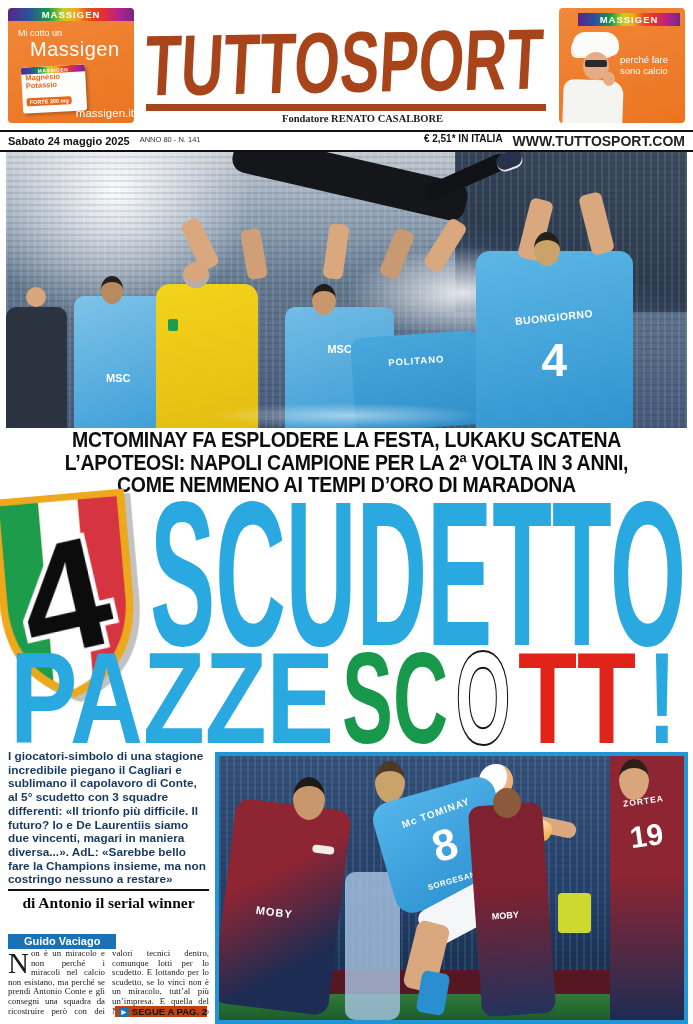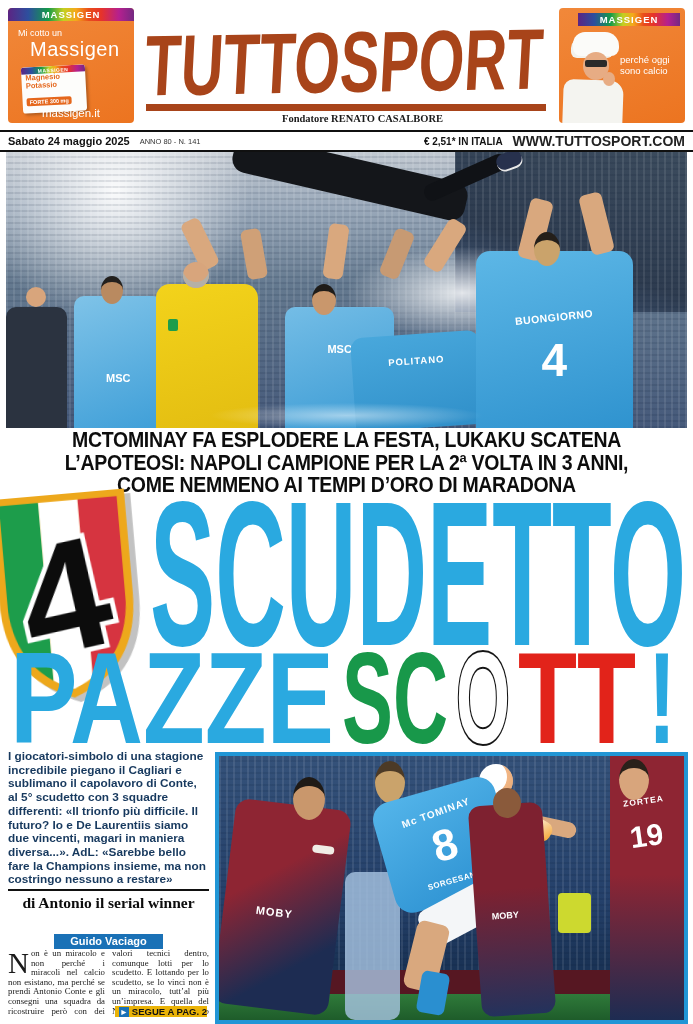--- a/index.html
+++ b/index.html
@@ -15,42 +15,42 @@
       font-size:9.5px;font-weight:bold;letter-spacing:1px;color:#fff;
       background:linear-gradient(90deg,#5c2483,#2d4f9e 16%,#159b48 32%,#c3d021 44%,#f5a81c 54%,#e94e1b 64%,#e6332a 74%,#b5208f 88%,#742982);}
   .adl-line1{margin:7px 0 0 10px;font-size:9px;}
   .adl-line2{margin:0 0 0 22px;font-size:20px;font-weight:400;letter-spacing:.5px;}
   .prodbox{position:absolute;left:14px;top:58px;width:64px;height:46px;background:#fdfdfb;border-radius:3px;
       transform:rotate(-3deg);box-shadow:2px 2px 3px rgba(0,0,0,.25);color:#e5671c;overflow:hidden;}
   .prod-rainbow{height:7px;font-size:5px;letter-spacing:.5px;}
   .prod-t{font-size:7.5px;font-weight:bold;line-height:8px;margin-left:4px;}
   .prod-badge{display:inline-block;margin:1px 0 0 4px;background:#e5671c;color:#fff;font-size:5.5px;font-weight:bold;
       padding:1px 3px;border-radius:2px;}
-  .adl-url{position:absolute;bottom:4px;width:100%;text-align:center;font-size:11.5px;}
+  .adl-url{position:absolute;bottom:4px;width:100%;text-align:right;font-size:11.5px;}
   .adr-rainbow{margin:5px 5px 0 auto;width:102px;}
   .adr-tag{position:absolute;right:5px;top:46px;width:60px;font-size:9.5px;line-height:11px;text-align:left;}
   .chef-hat{position:absolute;left:14px;top:24px;width:46px;height:24px;background:#fbfbf9;border-radius:12px 14px 8px 8px;
       box-shadow:-4px 4px 0 -2px #f2f2ee;}
   .chef-face{position:absolute;left:24px;top:44px;width:26px;height:28px;background:#e7ac84;border-radius:50%;}
   .chef-glasses{position:absolute;left:26px;top:52px;width:22px;height:7px;background:#2a2a2a;border-radius:2px;}
   .chef-body{position:absolute;left:4px;top:72px;width:60px;height:46px;background:#f4f4f0;border-radius:10px 14px 0 0;
       transform:rotate(2deg);}
   .chef-hand{position:absolute;left:44px;top:64px;width:12px;height:14px;background:#e7ac84;border-radius:50%;}
 
   
   .logo-svg{position:absolute;left:142px;top:20px;transform:rotate(-1deg) skewX(-4deg);}
   .logo-underline{position:absolute;left:146px;top:104px;width:400px;height:7px;background:#a8441a;}
   .founder{position:absolute;left:16px;top:113px;width:100%;text-align:center;
       font-family:"Liberation Serif",serif;font-weight:bold;font-size:10.5px;color:#1a1a1a;}
 
   
   .rule{position:absolute;left:0;right:0;height:2px;background:#101010;}
   .dateline{position:absolute;top:133px;left:8px;right:8px;height:16px;display:flex;
       justify-content:space-between;align-items:center;}
-  .dl-left,.dl-right{display:flex;align-items:center;gap:10px;}
+  .dl-left,.dl-right{display:flex;align-items:flex-start;gap:10px;}
   .dl-date{font-size:11px;font-weight:bold;}
   .dl-issue{font-size:7.5px;color:#333;}
   .dl-price{font-size:10px;font-weight:bold;}
   .dl-web{font-size:14px;font-weight:bold;color:#222;}
 
   
   .scene{position:absolute;overflow:hidden;}
   .speckle{position:absolute;inset:0;opacity:.35;
      background-image:repeating-linear-gradient(90deg,rgba(255,255,255,.25) 0 2px,transparent 2px 7px),
                       repeating-linear-gradient(0deg,rgba(10,25,50,.3) 0 2px,transparent 2px 6px);}
@@ -65,28 +65,28 @@
   .shield-wrap{position:absolute;left:-8px;top:492px;width:148px;height:208px;transform:rotate(-5deg);
       filter:drop-shadow(6px 5px 0 rgba(120,120,120,.45));z-index:1;}
   .bigline{position:absolute;z-index:2;}
 
   
   .leftcol{position:absolute;left:8px;top:750px;width:201px;}
   .standfirst{font-size:11.8px;line-height:13.7px;font-weight:bold;color:#17395e;}
   .col-rule{position:absolute;left:8px;top:889px;width:201px;height:2px;background:#111;}
   .art-title{position:absolute;left:8px;top:894px;width:201px;text-align:center;
       font-family:"Liberation Serif",serif;font-weight:bold;font-size:15.5px;line-height:17px;color:#0d0d0d;}
-  .byline-bar{position:absolute;left:8px;top:931px;width:201px;text-align:center;}
+  .byline-bar{position:absolute;left:8px;top:931px;width:201px;}
   .byline-inner{display:inline-block;background:#1a71b6;color:#fff;font-weight:bold;font-size:11px;
       padding:1px 16px 2px;}
   .bodycols{position:absolute;left:8px;top:949px;width:201px;height:75px;overflow:hidden;
       font-family:"Liberation Serif",serif;font-size:8.8px;line-height:9.6px;text-align:justify;
       column-count:2;column-gap:7px;color:#1a1a1a;}
   .dropcap{float:left;font-size:29px;line-height:26px;padding:1px 2px 0 0;font-family:"Liberation Serif",serif;}
-  .segue{position:absolute;right:0;top:1006px;background:#eab308;padding-left:4px;display:flex;align-items:center;gap:3px;
+  .segue{position:absolute;right:0;top:1006px;background:#c2410c;padding-left:4px;display:flex;align-items:center;gap:3px;
       font-size:9.5px;font-weight:bold;color:#111;font-family:"Liberation Sans",sans-serif;}
   .segue-box{display:inline-flex;align-items:center;justify-content:center;width:10px;height:10px;
       background:#1a71b6;color:#fff;font-size:6px;}
 </style>
 </head>
 <body>
 
 <div class="page">
 
   <div class="ad ad-left">
@@ -113,21 +113,21 @@
   <div class="ad ad-right">
     <div class="rainbow adr-rainbow">
         <span>MASSIGEN</span>
       </div>
     <div class="chef-hat"></div>
     <div class="chef-face"></div>
     <div class="chef-glasses"></div>
     <div class="chef-body"></div>
     <div class="chef-hand"></div>
     <div class="adr-tag">
-      <div>perché oggi</div>
+      <div>perché fare</div>
       <div>sono calcio</div>
     </div>
   </div>
 
   <div class="rule" style="top:130px"></div>
   <div class="dateline">
     <div class="dl-left">
       <span class="dl-date">Sabato 24 maggio 2025</span>
       <span class="dl-issue">ANNO 80 - N. 141</span>
     </div>

